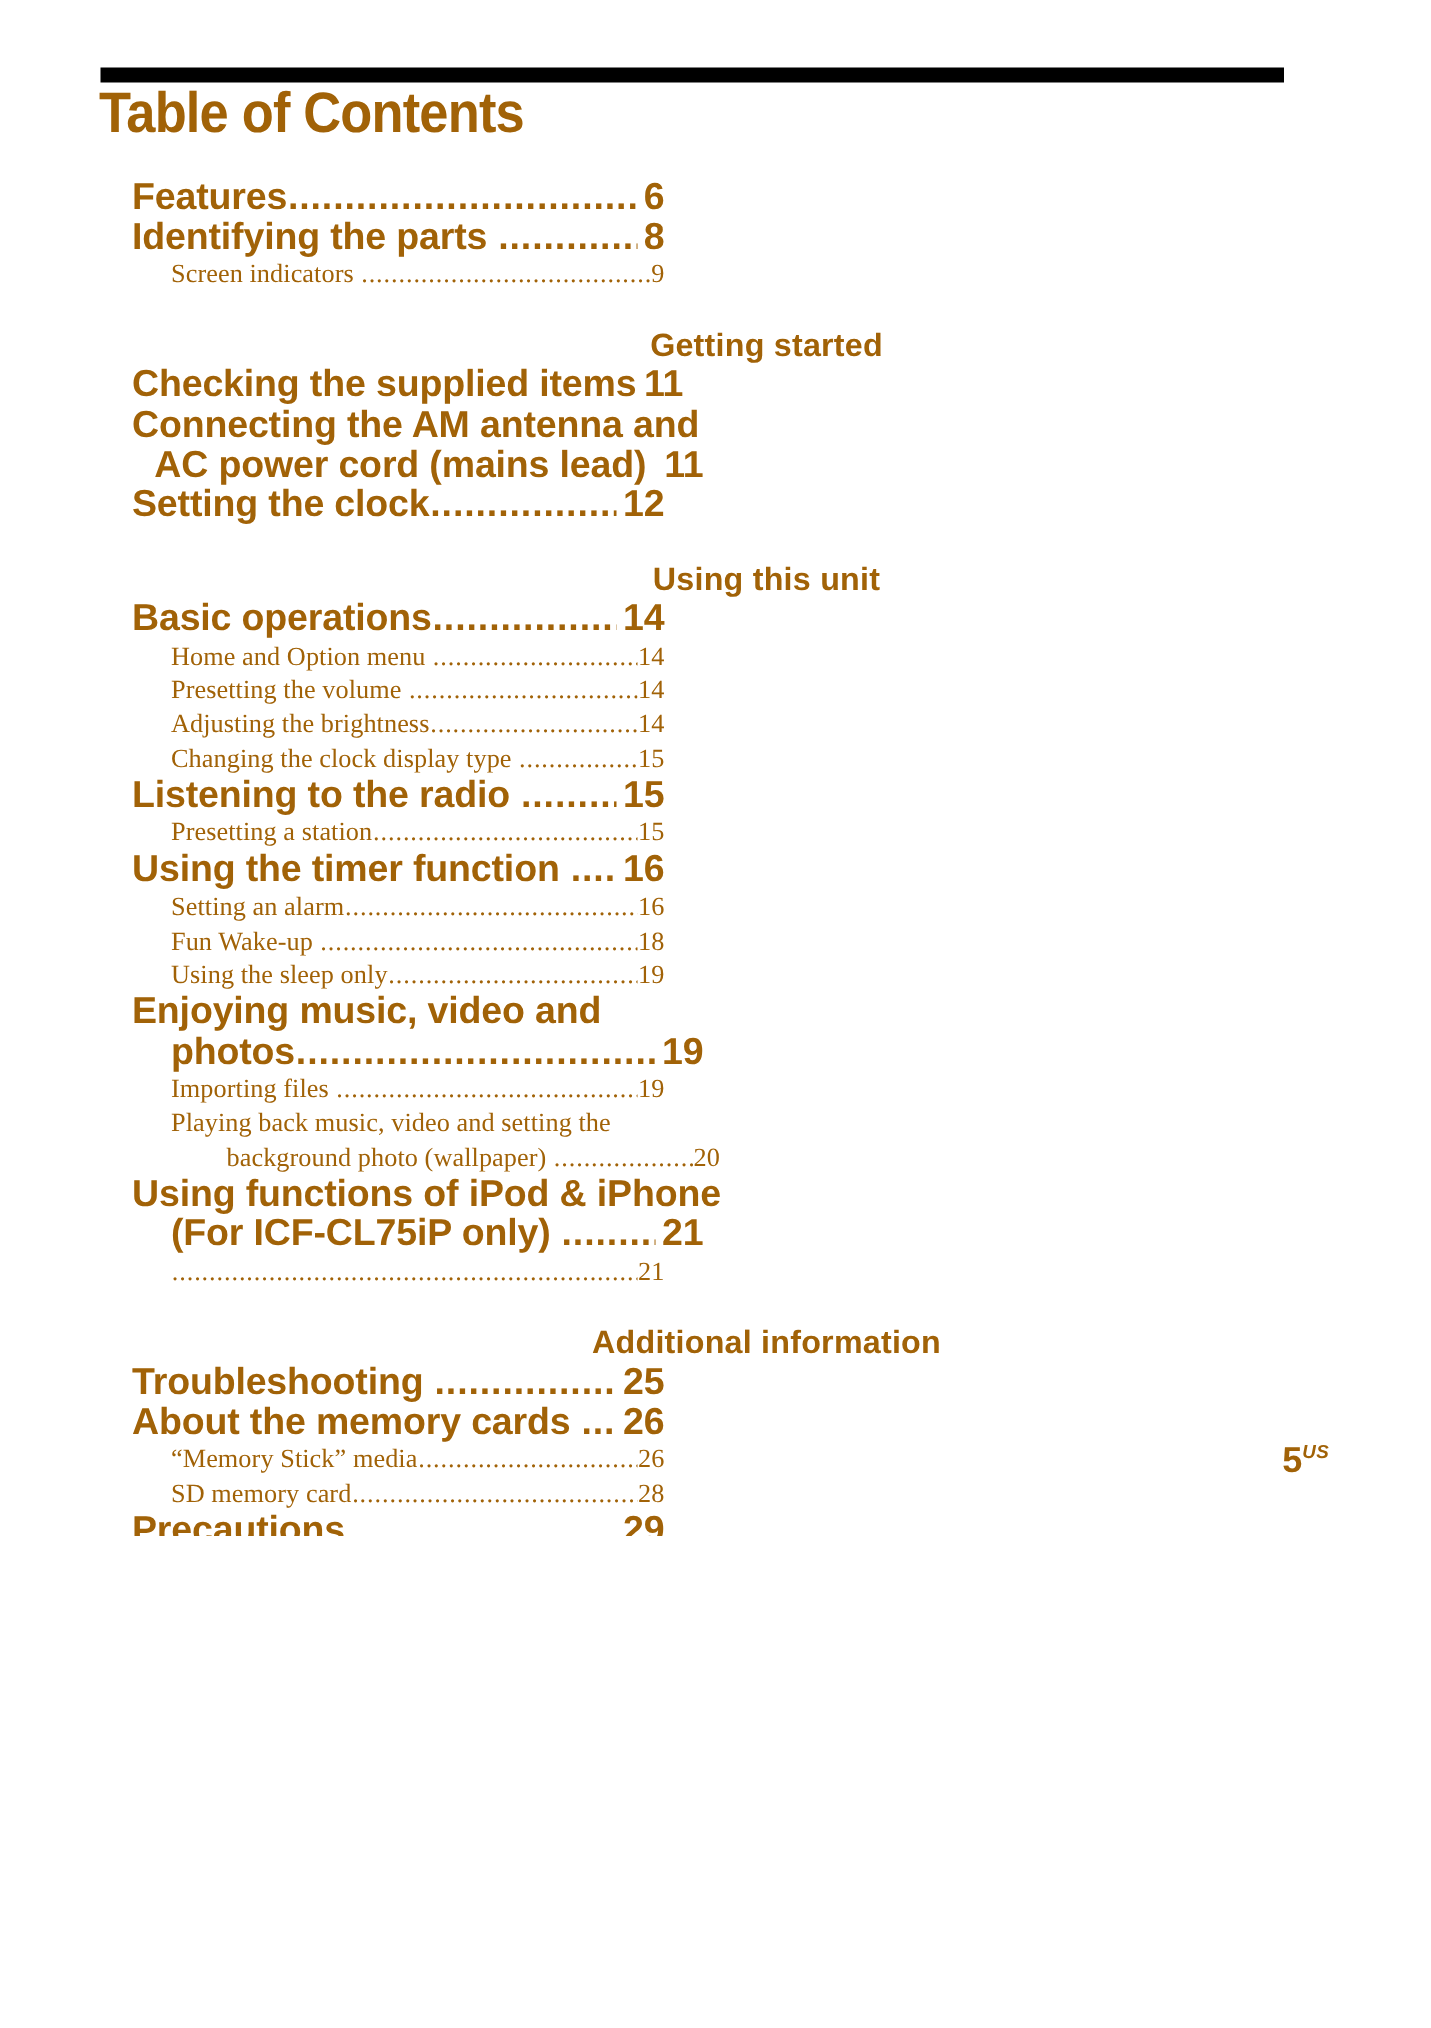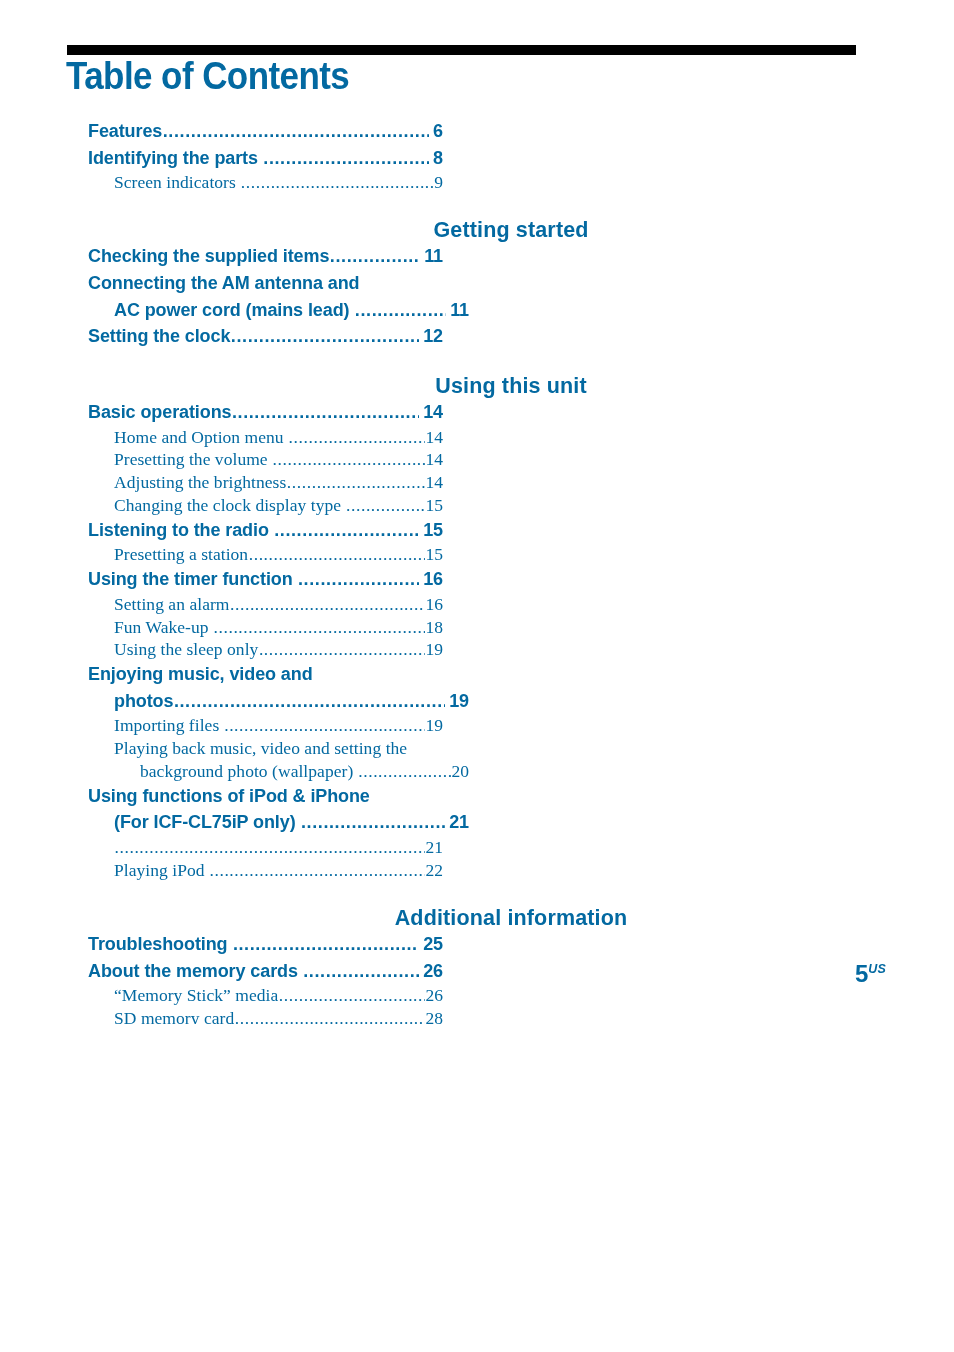--- a/index.html
+++ b/index.html
@@ -7,21 +7,21 @@
     padding: 0;
     background: #ffffff;
   }
   .page {
     position: relative;
     width: 954px;
     height: 1024px;
     background: #ffffff;
     overflow: hidden;
     font-family: "Liberation Sans", sans-serif;
-    color: #0369a1;
+    color: #a16207;
   }
 
   
   .top-rule {
     position: absolute;
     left: 67px;
     top: 45px;
     width: 789px;
     height: 10px;
     background: #000000;
@@ -67,21 +67,21 @@
     position: relative;
     margin-left: 88px;
     width: 355px;          
     box-sizing: border-box;
   }
 
   
   .entry.lvl1 {
     font-family: "Liberation Sans", sans-serif;
     font-weight: bold;
-    font-size: 18px;
+    font-size: 25px;
     line-height: 26.6px;
     letter-spacing: -0.1px;
   }
   
   .entry.lvl2 {
     margin-left: 114px;
     width: 329px;
     font-family: "Liberation Serif", serif;
     font-weight: normal;
     font-size: 17.5px;
@@ -122,22 +122,22 @@
     flex: 0 0 auto;
     white-space: pre;
     text-align: right;
   }
   .entry.lvl1 .pageno { padding-left: 4px; }
 
   
   .contline {
     white-space: pre;
   }
-  .entry.lvl1 .contline2 { margin-left: 26px; }
-  .entry.lvl2 .contline2 { margin-left: 26px; }
+  .entry.lvl1 .contline2 { margin-left: 26px; justify-content: flex-end; }
+  .entry.lvl2 .contline2 { margin-left: 37px; }
   .blockgap { height: 24px; }
 
   
   .footer {
     position: absolute;
     right: 68px;
     bottom: 38px;
     font-family: "Liberation Sans", sans-serif;
     font-weight: bold;
     font-size: 24px;
@@ -316,27 +316,20 @@
           <span class="leader"></span>
           <span class="pageno">21</span>
         </div>
       </div>
       <div class="entry lvl2">
         <div class="row">
           <span class="leader"></span>
           <span class="pageno">21</span>
         </div>
       </div>
-      <div class="entry lvl2">
-        <div class="row">
-          <span class="label">Playing iPod </span>
-          <span class="leader"></span>
-          <span class="pageno">22</span>
-        </div>
-      </div>
       <div class="blockgap"></div>
       <div class="section-head">Additional information</div>
       <div class="entry lvl1">
         <div class="row">
           <span class="label">Troubleshooting </span>
           <span class="leader"></span>
           <span class="pageno">25</span>
         </div>
       </div>
       <div class="entry lvl1">

